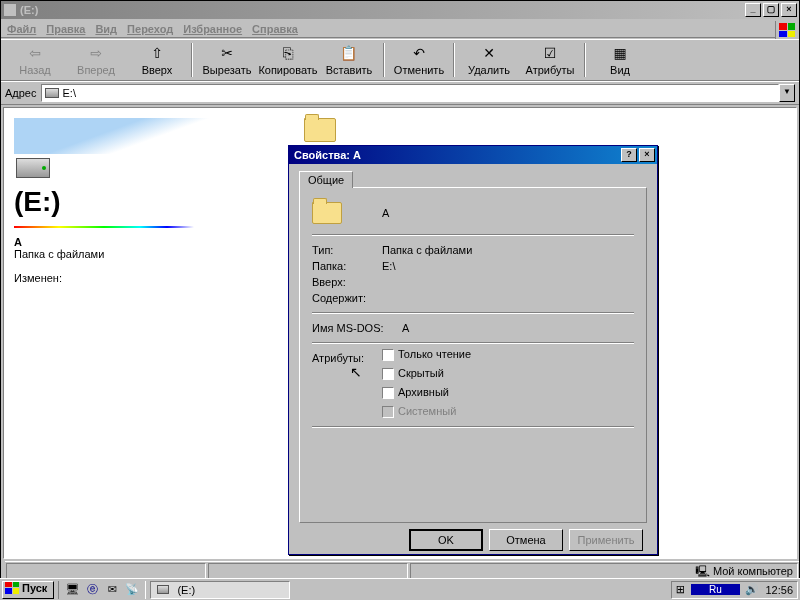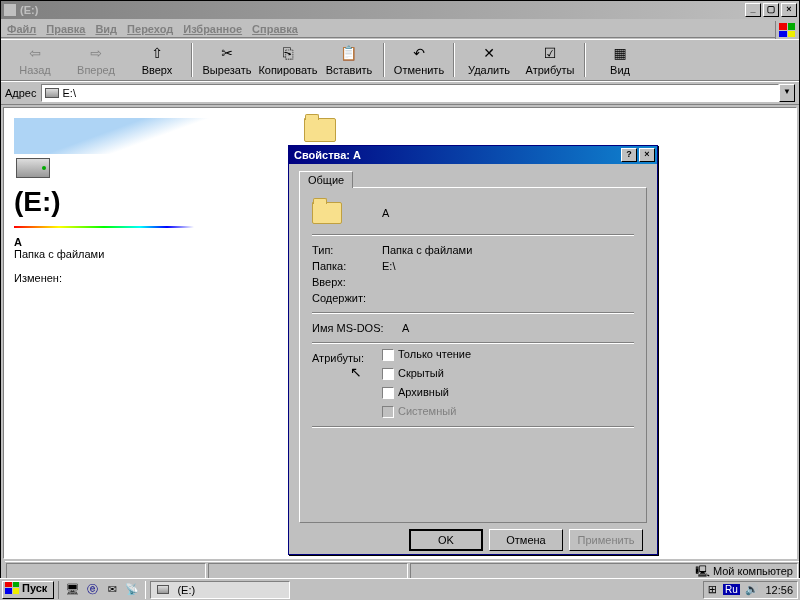--- a/index.html
+++ b/index.html
@@ -71,21 +71,21 @@
 .attr { width: 120px; }
 .cursor { position:absolute; top:364px; left:350px; font-size:14px; color:#000; pointer-events:none; }
 
 
 .taskbar { position:absolute; bottom:0; left:0; width:800px; height:22px; background:#c0c0c0; border-top:1px solid #fff; display:flex; align-items:center; padding:0 2px; }
 .start { height:18px; padding:0 6px 0 2px; border:1px solid #fff; border-right-color:#000; border-bottom-color:#000; display:flex; align-items:flex-start; gap:3px; font-weight:bold; }
 .qlaunch { display:flex; gap:2px; margin:0 4px; padding:0 4px; border-left:1px solid #808080; border-right:1px solid #fff; }
 .ql { width:18px; height:18px; display:flex; align-items:center; justify-content:center; }
 .taskbtn { height:18px; padding:0 6px; border:1px solid #808080; border-right-color:#fff; border-bottom-color:#fff; background:#dcdcdc; display:flex; align-items:center; gap:4px; min-width:140px; }
 .tray { margin-left:auto; height:18px; border:1px solid #808080; border-right-color:#fff; border-bottom-color:#fff; display:flex; align-items:center; padding:0 4px; gap:6px; }
-.lang { background:#0000aa; color:#fff; padding:0 2px; font-size:10px; }
+.lang { background:#0000aa; color:#fff; padding:0 18px; font-size:10px; }
 </style>
 </head>
 <body>
 
 <div class="win">
   <div class="titlebar">
     <div class="title-icon"></div>
     <span class="title-text">(E:)</span>
     <div class="tbtn">_</div>
     <div class="tbtn">▢</div>

